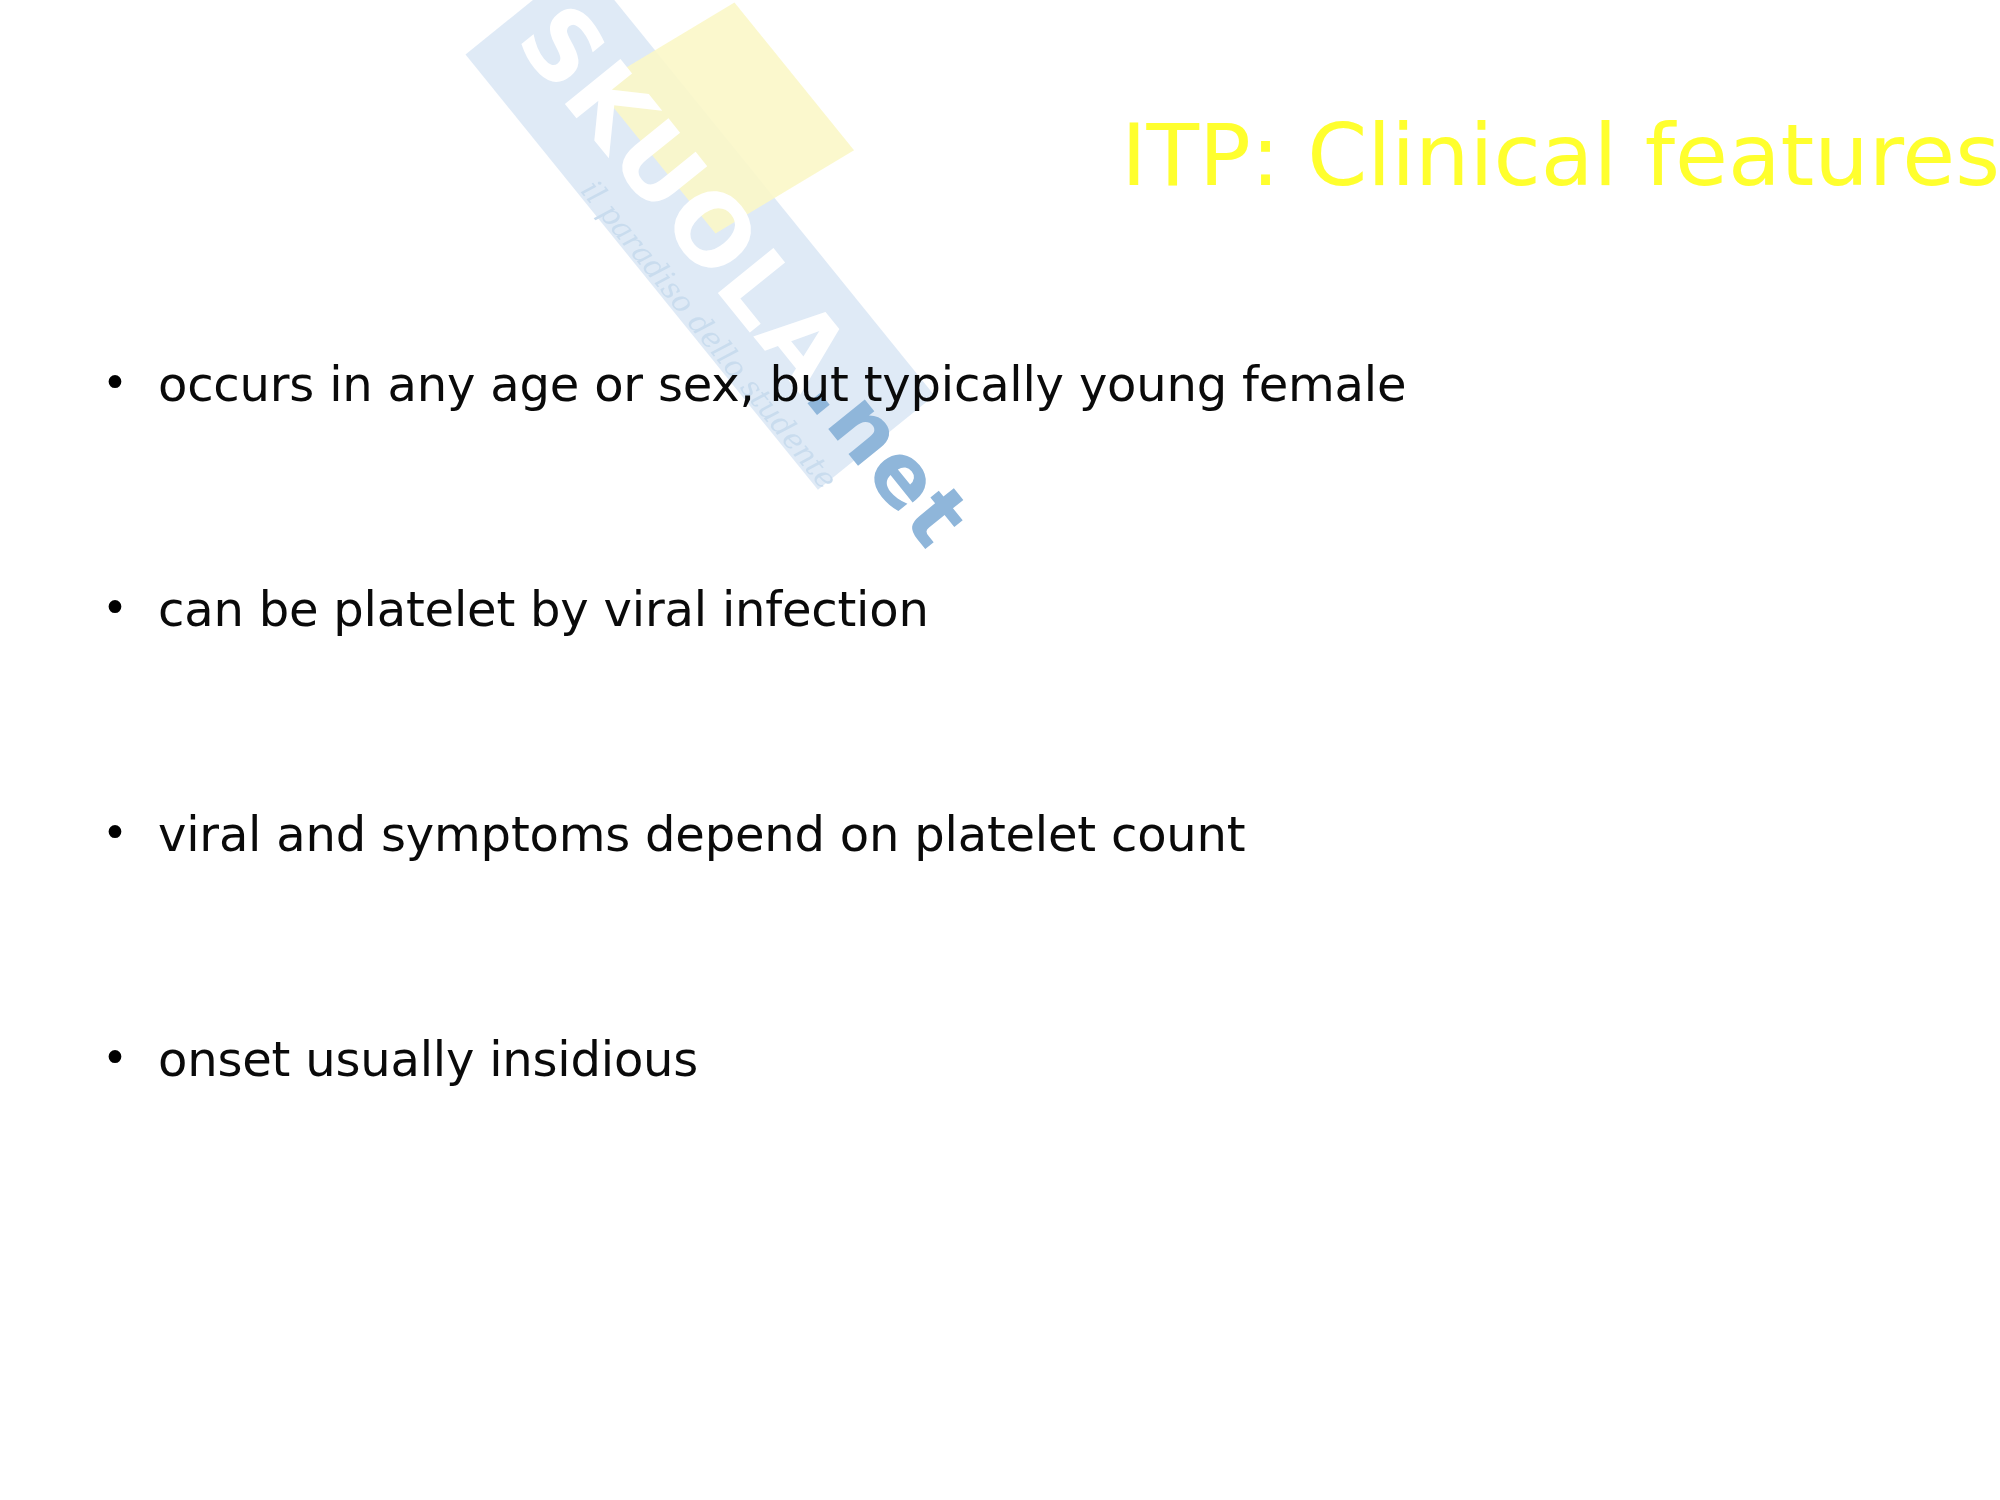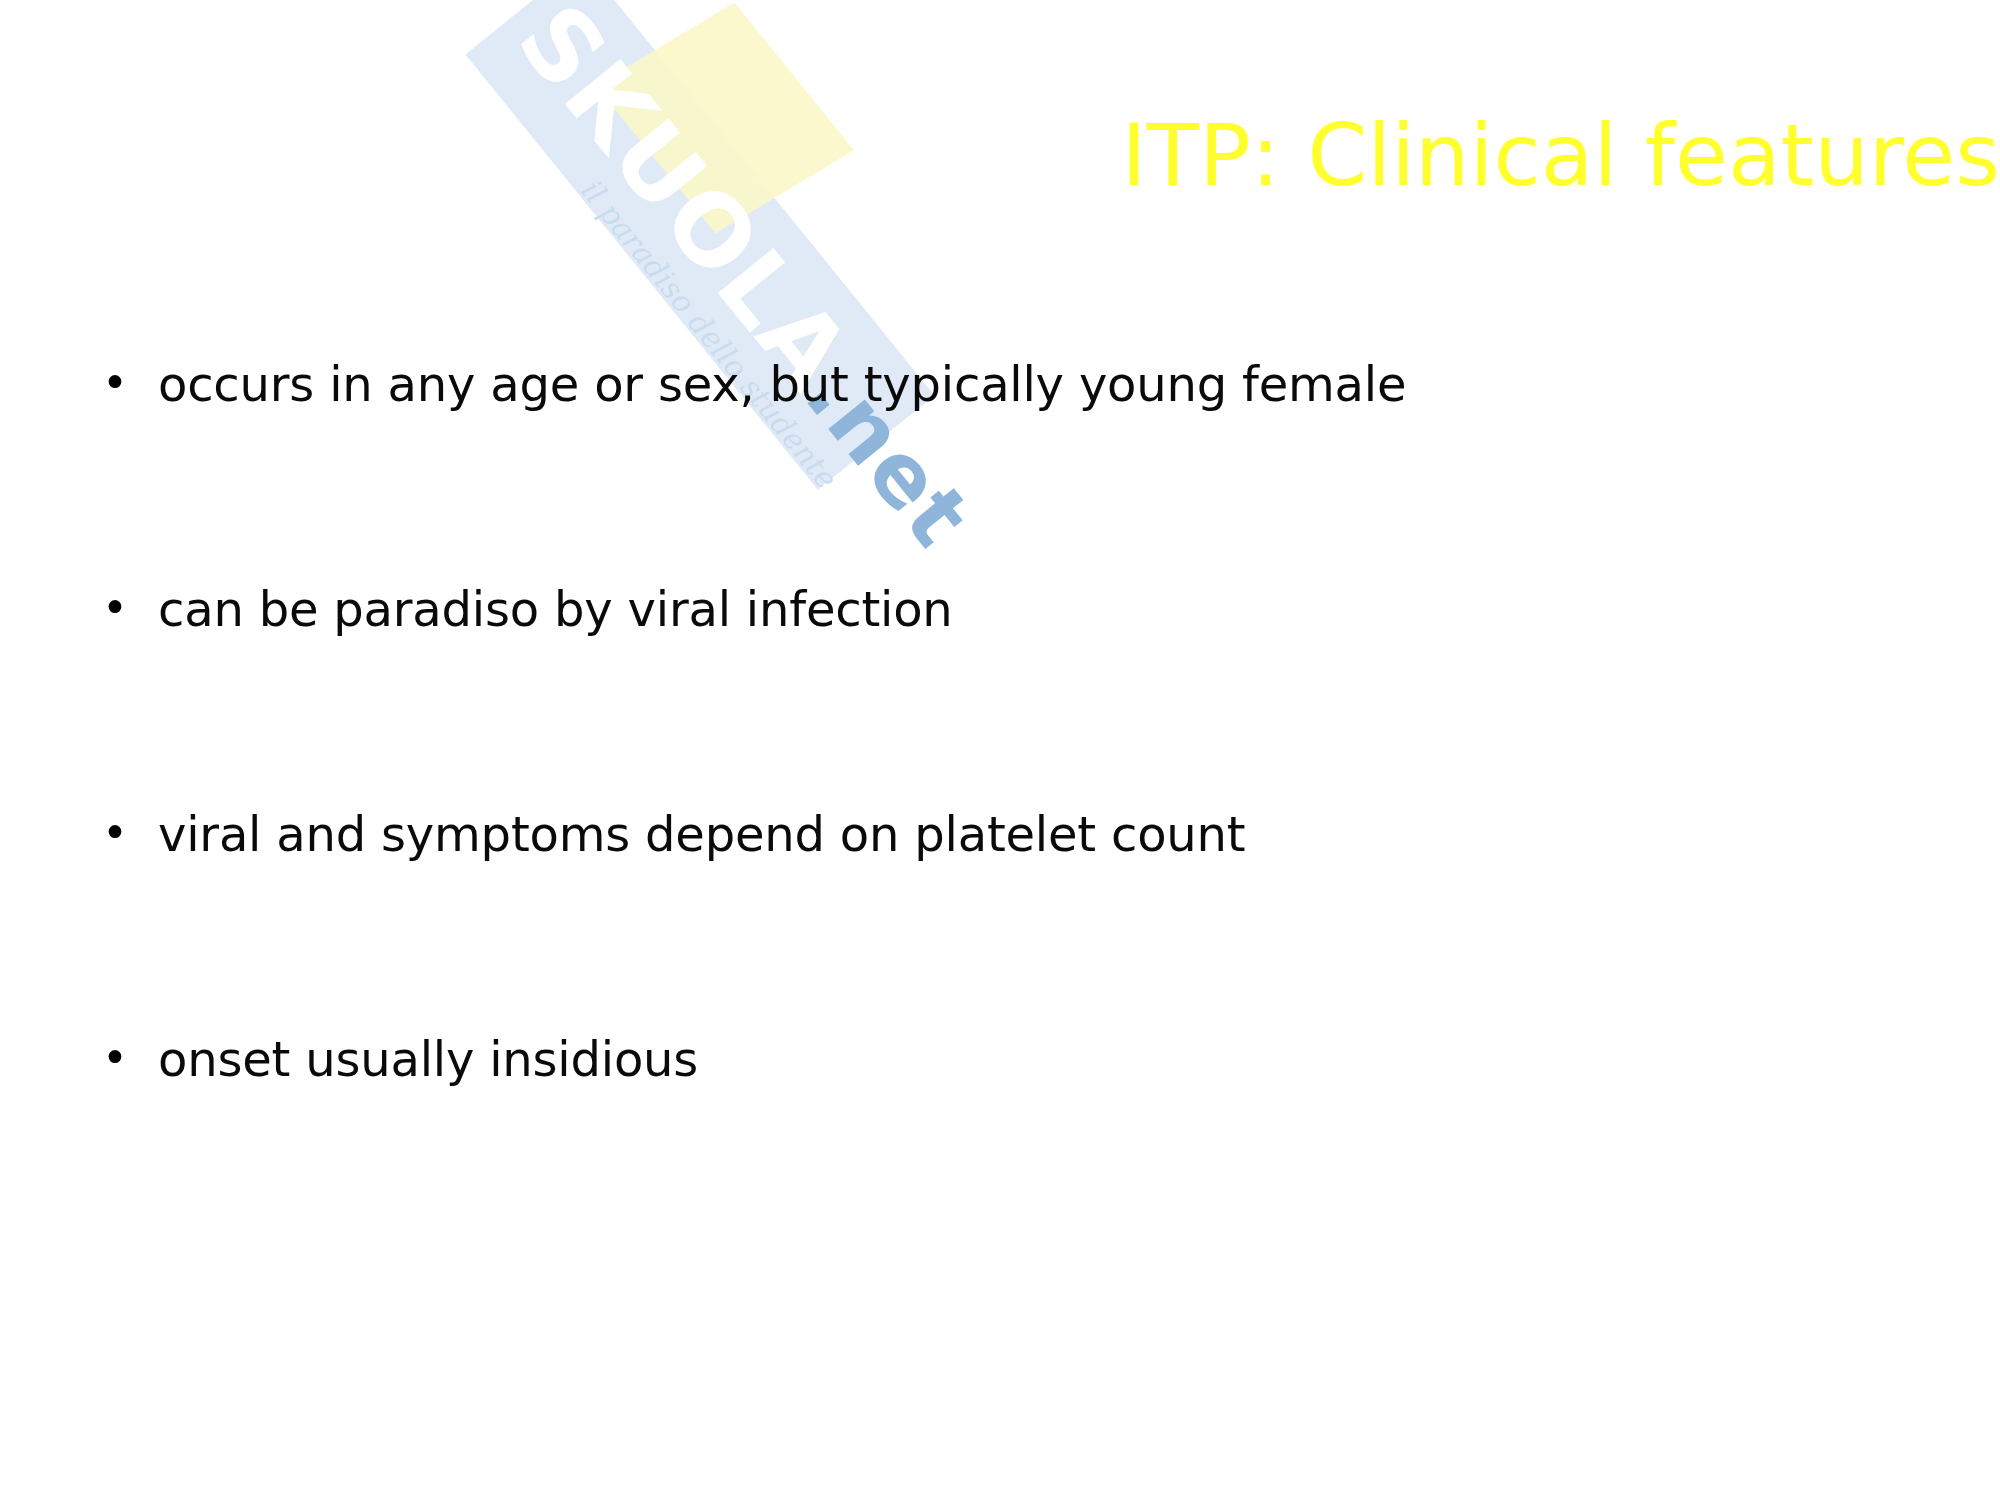--- a/index.html
+++ b/index.html
@@ -149,21 +149,21 @@
 
   <div id="bullets">
 
     <div class="bullet">
       <span class="dot">•</span>
       <span class="txt">occurs in any age or sex, but typically young female</span>
     </div>
 
     <div class="bullet">
       <span class="dot">•</span>
-      <span class="txt">can be paradiso by viral infection</span>
+      <span class="txt">can be platelet by viral infection</span>
     </div>
 
     <div class="bullet">
       <span class="dot">•</span>
       <span class="txt">viral and symptoms depend on platelet count</span>
     </div>
 
     <div class="bullet">
       <span class="dot">•</span>
       <span class="txt">onset usually insidious</span>

